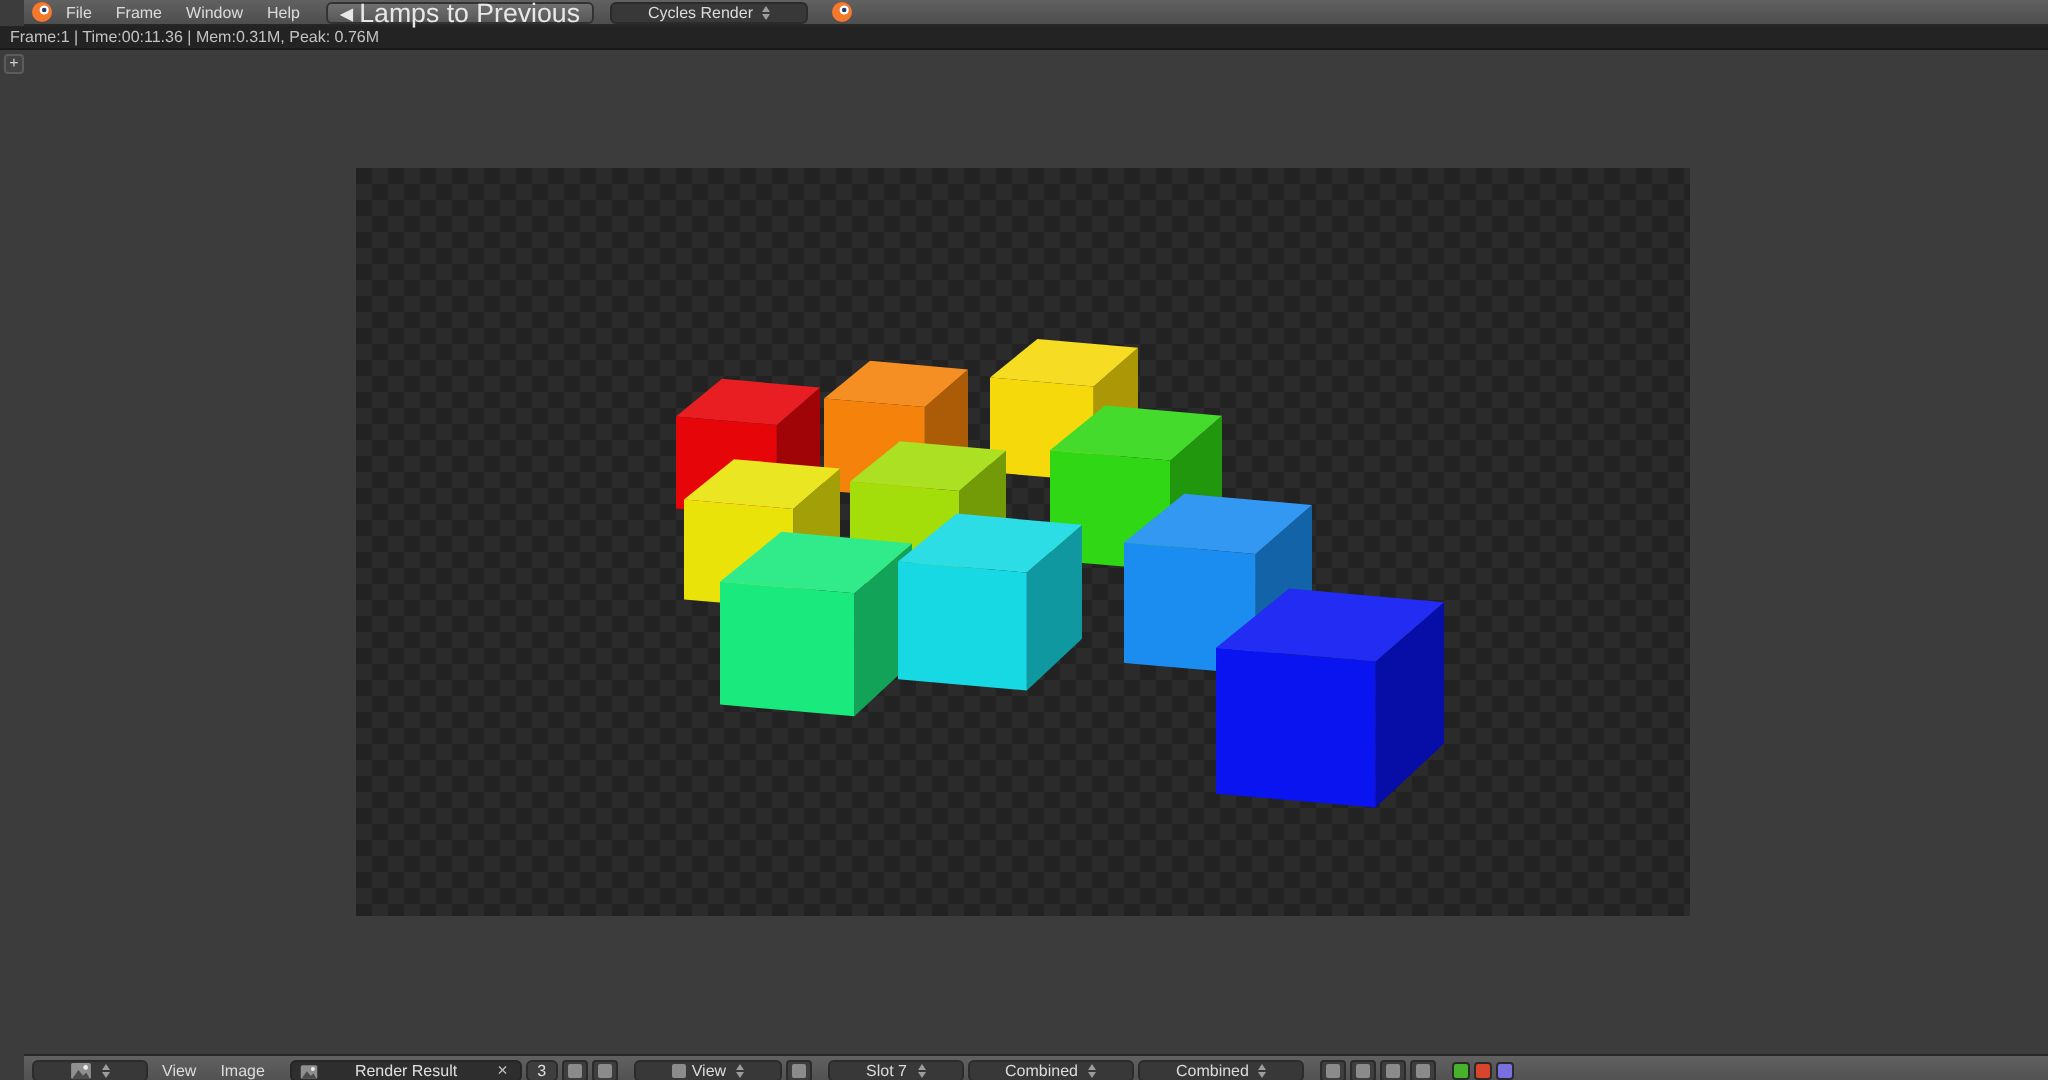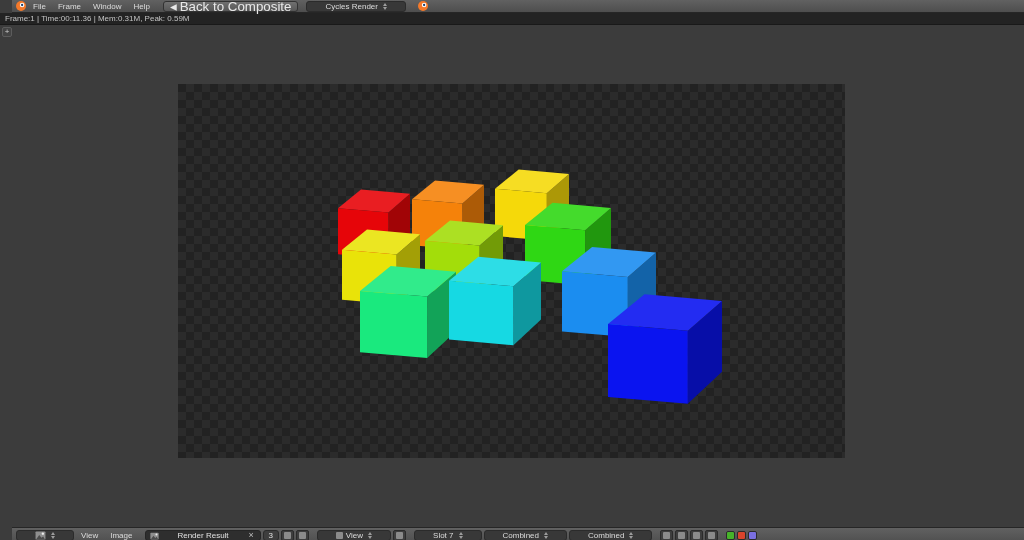--- a/index.html
+++ b/index.html
@@ -62,42 +62,42 @@
         <circle cx="6.1" cy="4" r="1.15" fill="#1d3f6e"></circle>
       </svg>
   </span>
   <span class="menu">File</span>
   <span class="menu">Frame</span>
   <span class="menu">Window</span>
   <span class="menu">Help</span>
   <span class="spacer-s"></span>
   <button class="btn">
     <span>◂</span>
-    <span>Back to Composite</span>
+    <span>Lamps to Previous</span>
   </button>
   <span class="spacer-s"></span>
   <div class="dd">
     <span>Cycles Render</span>
     <span class="updn">
         <i class="up"></i>
         <i class="dn"></i>
       </span>
   </div>
   <span class="spacer-m"></span>
   <span class="icon-wrap">
     <svg width="10" height="10" viewBox="0 0 10 10">
         <circle cx="5" cy="5" r="5" fill="#f5792a"></circle>
         <circle cx="6.1" cy="4" r="2.3" fill="#ffffff"></circle>
         <circle cx="6.1" cy="4" r="1.15" fill="#1d3f6e"></circle>
       </svg>
   </span>
 </header>
 
 <div class="status-bar">
-  <span>Frame:1 | Time:00:11.36 | Mem:0.31M, Peak: 0.59M</span>
+  <span>Frame:1 | Time:00:11.36 | Mem:0.31M, Peak: 0.76M</span>
 </div>
 
 <main class="viewport">
   <div class="region-plus">+</div>
   <div class="render-canvas">
     <svg id="cubes-svg" width="667" height="374" viewBox="0 0 667 374">
         <g>
           <polygon points="210.4,128.5 232.0,109.8 232.0,154.4 210.4,174.6" fill="rgb(161,4,6)"></polygon>
           <polygon points="160.0,124.2 183.0,105.4 232.0,109.8 210.4,128.5" fill="rgb(233,30,34)"></polygon>
           <polygon points="160.0,124.2 210.4,128.5 210.4,174.6 160.0,170.2" fill="#e60509"></polygon>

